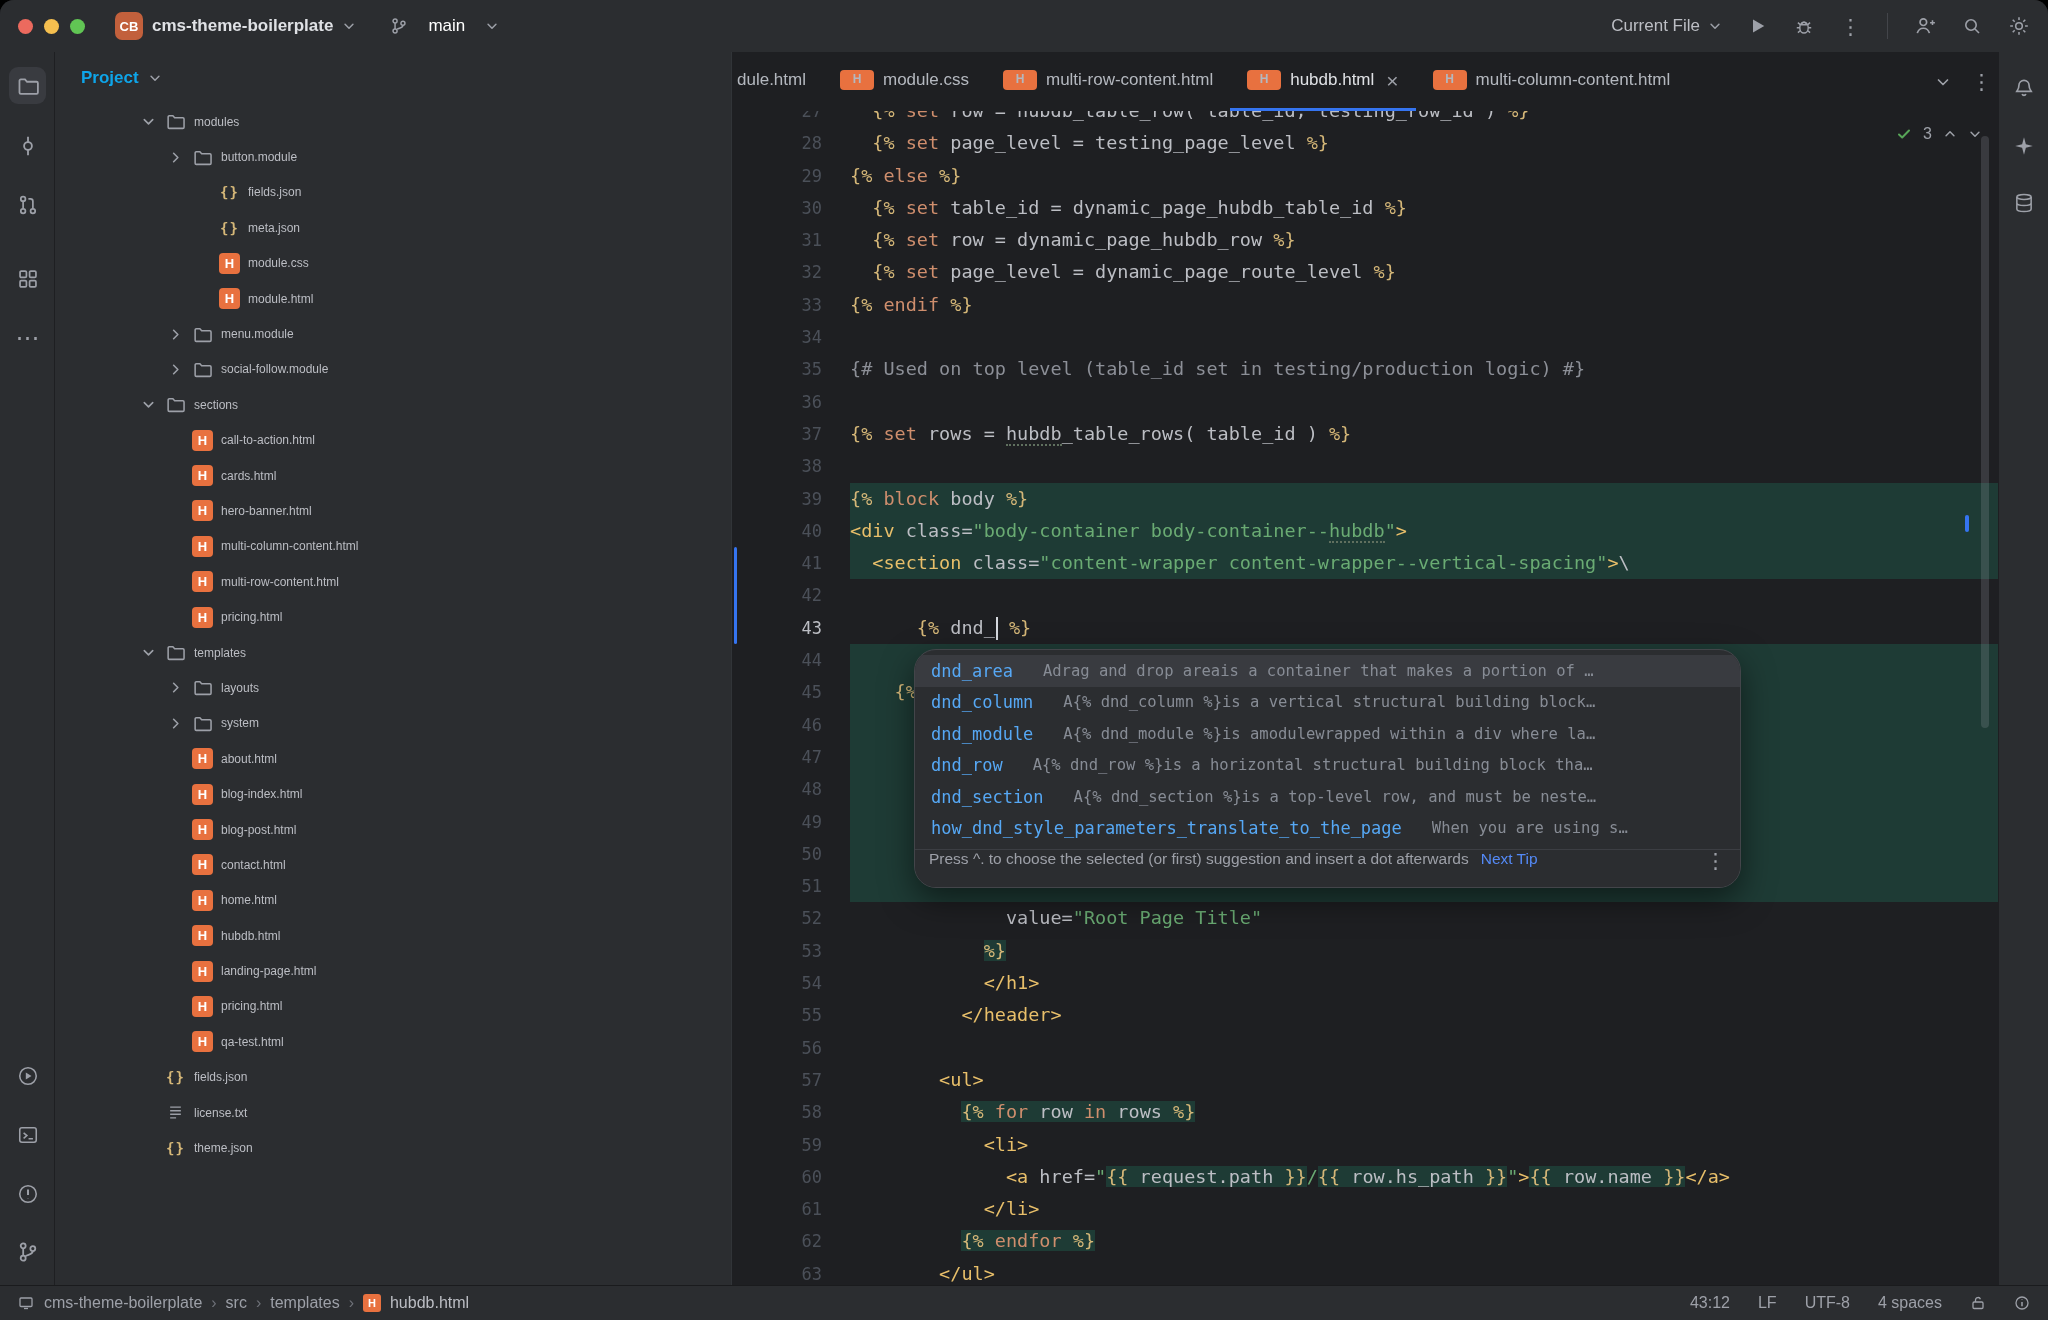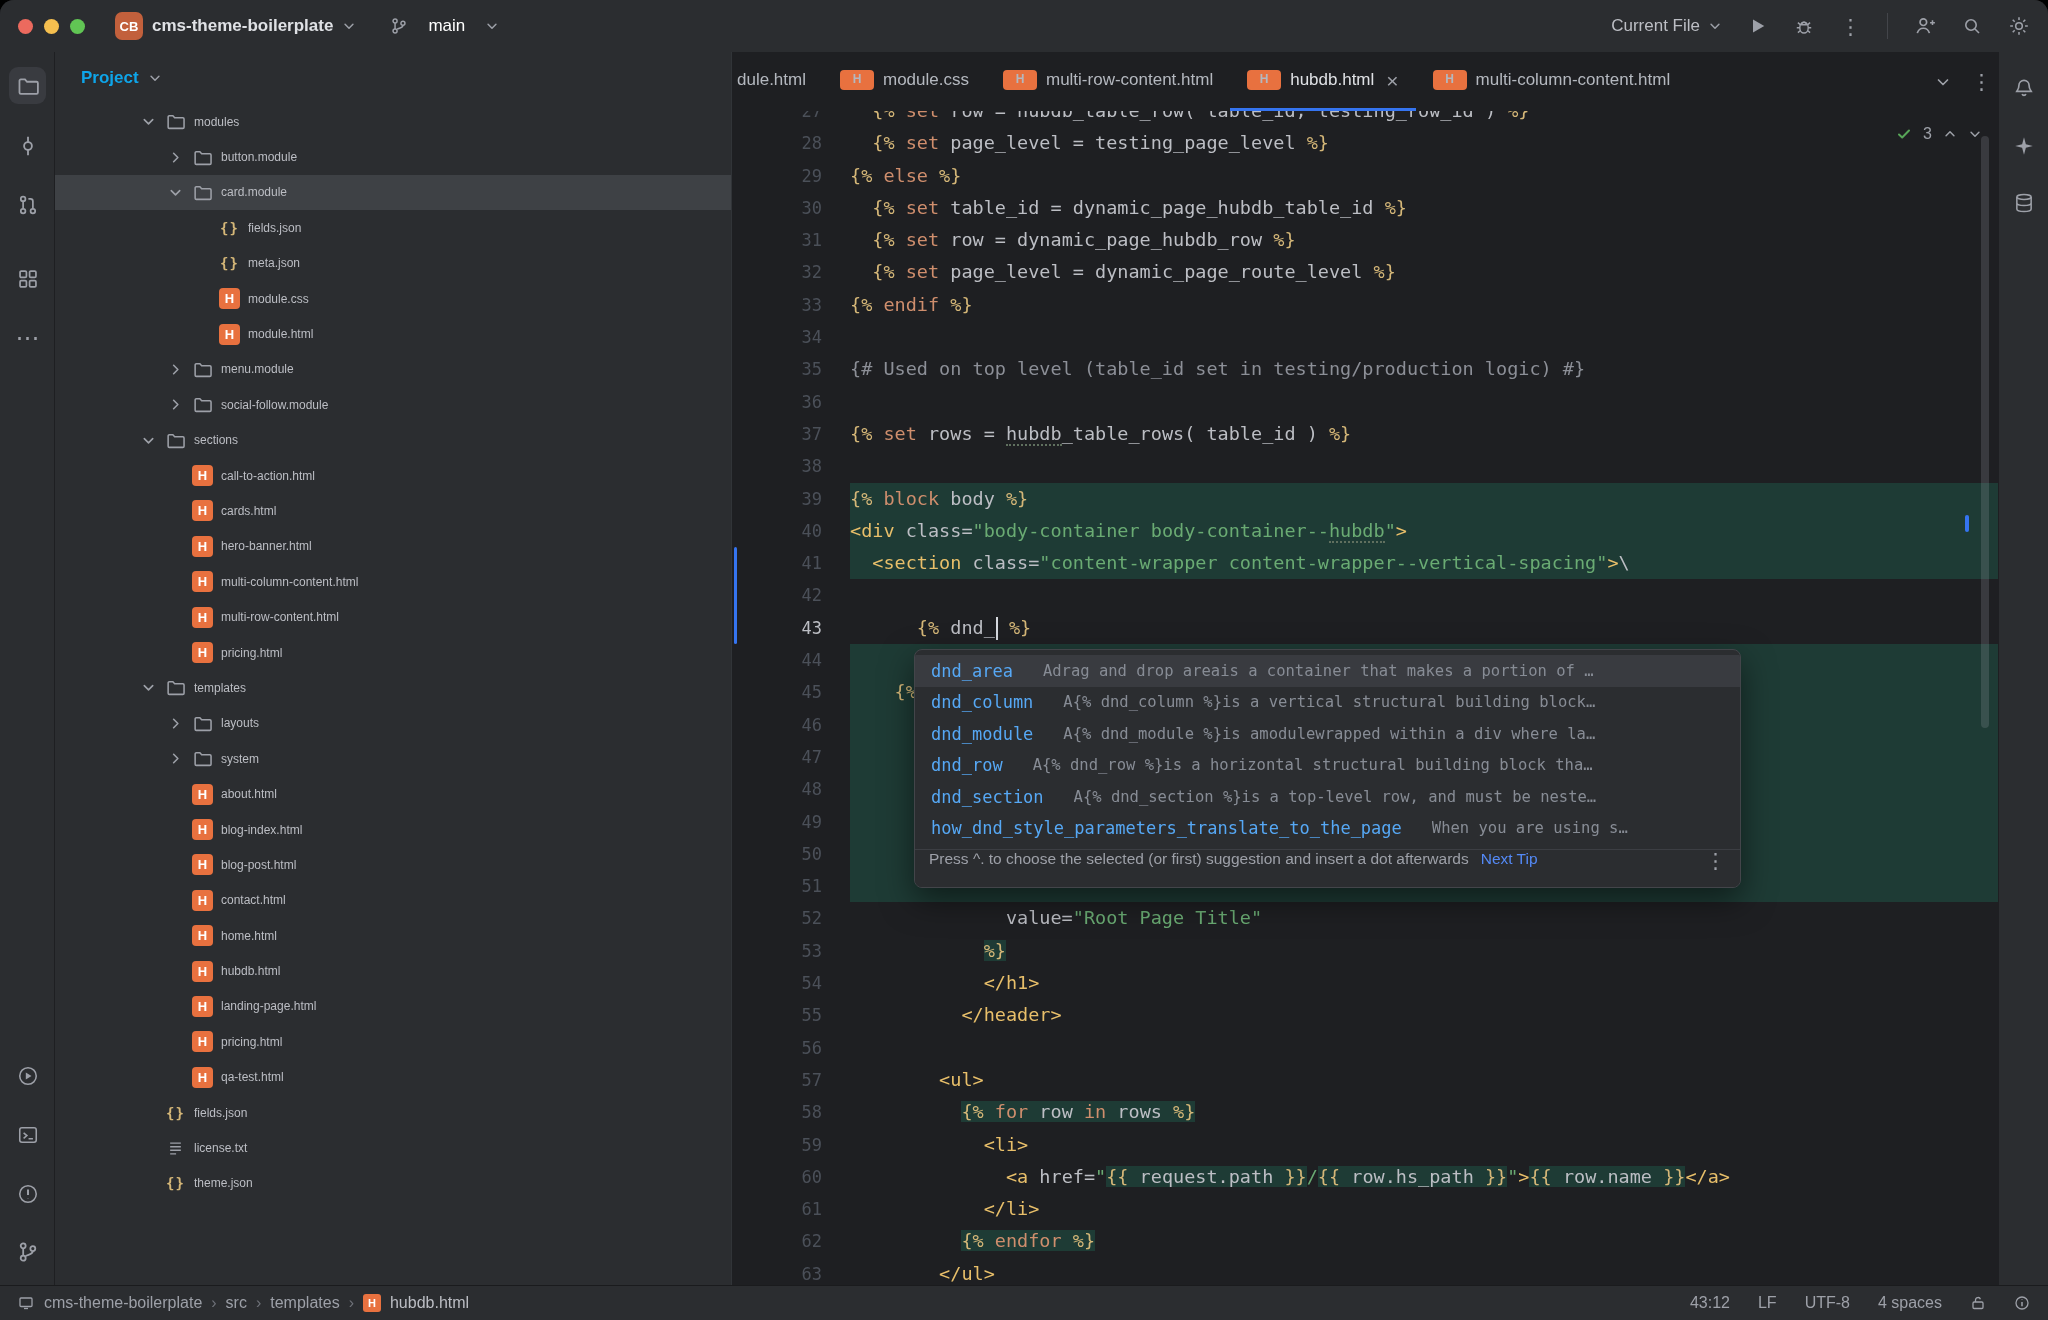--- a/index.html
+++ b/index.html
@@ -81,21 +81,21 @@
   .sg.typo{border-bottom:2px dotted #60705F;}
   .caret{display:inline-block;width:2px;height:23px;background:#D6D9DF;vertical-align:middle;margin-left:1px;}
   .changebar{position:absolute;left:2px;top:436px;width:3px;height:97px;background:#3574F0;border-radius:2px;}
   .scroll-thumb{position:absolute;left:1249px;top:25px;width:8px;height:592px;background:rgba(166,170,180,0.2);border-radius:4px;}
   .stripe-caret{position:absolute;left:1233px;top:404px;width:4px;height:17px;background:#3574F0;border-radius:2px;}
   .inspect{position:absolute;right:16px;top:14px;display:flex;align-items:center;gap:11px;color:#9DA0A8;
            font-size:16px;z-index:3;}
 
   
   .popup{position:absolute;left:914px;top:649px;width:827px;background:#2B2D30;border:1px solid #43454A;
-         border-radius:8px;box-shadow:0 12px 32px rgba(0,0,0,0.5);z-index:40;overflow:hidden;padding-top:5px;}
+         border-radius:22px;box-shadow:0 12px 32px rgba(0,0,0,0.5);z-index:40;overflow:hidden;padding-top:5px;}
   .prow{height:31.5px;display:flex;align-items:center;gap:30px;padding:0 16px;}
   .prow.sel{background:#393B40;}
   .pname{font-family:"DejaVu Sans Mono",monospace;font-size:17px;color:#56A8F5;white-space:nowrap;}
   .pdesc{font-family:"DejaVu Sans Mono",monospace;font-size:15.5px;color:#878C95;white-space:nowrap;
          overflow:hidden;text-overflow:ellipsis;min-width:0;flex:1;}
   .pfoot{margin-top:5px;height:38px;border-top:1px solid #3C3E43;display:flex;align-items:flex-start;gap:12px;
          padding:0 14px;color:#9DA0A8;font-size:15.5px;background:#2B2D30;}
   .pfoot .link{color:#548AF7;}
   .pfoot .vdots{margin-left:auto;}
 
@@ -316,33 +316,20 @@
             <svg viewBox="0 0 16 16" fill="none" stroke="currentColor" stroke-width="1.7" stroke-linecap="round" stroke-linejoin="round">
               <path d="M6 3.5L10.5 8 6 12.5"></path>
             </svg>
           </span>
           <span class="ticon">
             <svg viewBox="0 0 16 16" fill="none" stroke="currentColor" stroke-width="1.3">
               <path d="M1.8 4.2c0-.55.45-1 1-1h3l1.5 1.7h6.9c.55 0 1 .45 1 1v6.9c0 .55-.45 1-1 1H2.8c-.55 0-1-.45-1-1z"></path>
             </svg>
           </span>
           <span class="tlabel">button.module</span>
-        </div>
-        <div class="trow sel" style="padding-left: 107px;">
-          <span class="tchev open">
-            <svg viewBox="0 0 16 16" fill="none" stroke="currentColor" stroke-width="1.7" stroke-linecap="round" stroke-linejoin="round">
-              <path d="M6 3.5L10.5 8 6 12.5"></path>
-            </svg>
-          </span>
-          <span class="ticon">
-            <svg viewBox="0 0 16 16" fill="none" stroke="currentColor" stroke-width="1.3">
-              <path d="M1.8 4.2c0-.55.45-1 1-1h3l1.5 1.7h6.9c.55 0 1 .45 1 1v6.9c0 .55-.45 1-1 1H2.8c-.55 0-1-.45-1-1z"></path>
-            </svg>
-          </span>
-          <span class="tlabel">card.module</span>
         </div>
         <div class="trow" style="padding-left: 134px;">
           <span class="tchev"></span>
           <span class="ticon">
             <span class="jicon">{}</span>
           </span>
           <span class="tlabel">fields.json</span>
         </div>
         <div class="trow" style="padding-left: 134px;">
           <span class="tchev"></span>

